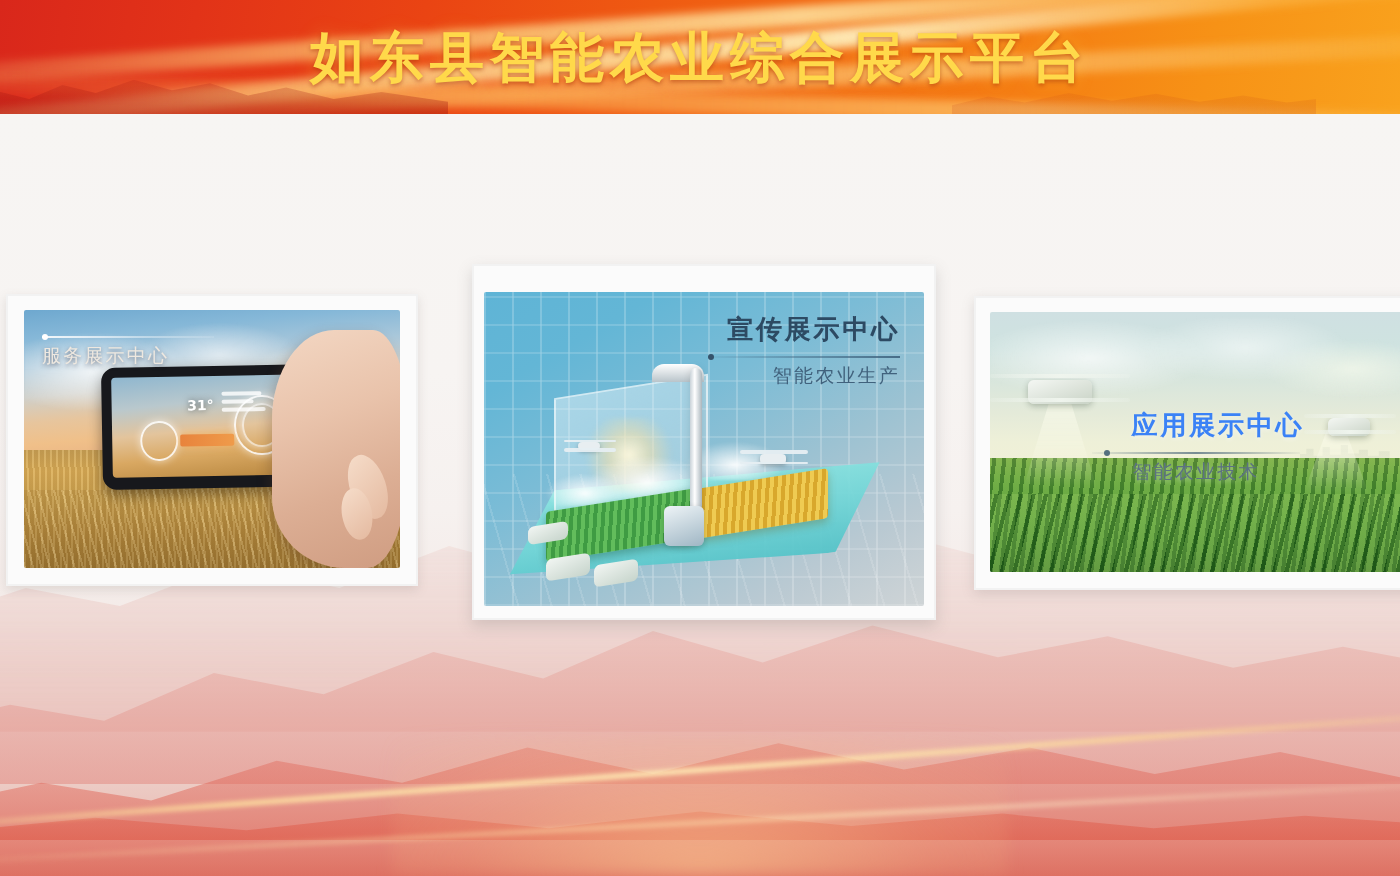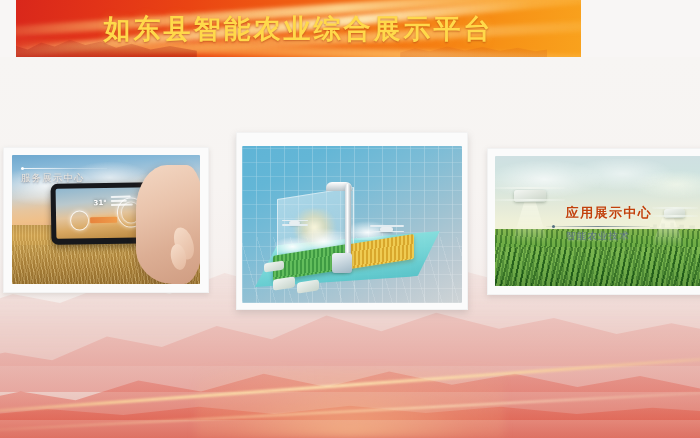--- a/index.html
+++ b/index.html
@@ -56,21 +56,21 @@
     transform:rotate(-3deg);filter:blur(1.2px);
   }
   .glow-bottom{
     position:absolute;left:28%;width:44%;bottom:0;height:70px;
     background:radial-gradient(ellipse at 50% 100%,rgba(255,214,150,.55) 0%,rgba(255,200,140,.18) 55%,rgba(255,200,140,0) 100%);
     filter:blur(4px);
   }
 
   
   #header{
-    position:absolute;left:16px;top:0;width:565px;height:57px;overflow:hidden;
+    position:absolute;left:0;top:0;width:700px;height:57px;overflow:hidden;
     background:linear-gradient(100deg,#d9271b 0%,#e23318 14%,#ea4413 30%,#ef5a12 46%,#f26c12 60%,#f57f13 74%,#f79216 86%,#f9a21d 100%);
   }
   #header .hdr-streak{position:absolute;left:-12%;width:126%;height:10px;filter:blur(2px);}
   .hs1{top:6px;transform:rotate(-4deg);
     background:linear-gradient(90deg,rgba(255,210,120,0) 0%,rgba(255,218,130,.55) 25%,rgba(255,236,170,.8) 55%,rgba(255,214,120,.3) 80%,rgba(255,210,120,0) 100%);}
   .hs2{top:20px;height:5px;transform:rotate(-5.4deg);
     background:linear-gradient(90deg,rgba(255,200,110,0) 0%,rgba(255,226,150,.7) 30%,rgba(255,245,200,.9) 58%,rgba(255,210,115,.35) 82%,rgba(255,200,110,0) 100%);}
   .hs3{top:36px;height:14px;transform:rotate(-3deg);
     background:linear-gradient(90deg,rgba(255,190,90,0) 0%,rgba(255,205,110,.38) 32%,rgba(255,224,150,.55) 62%,rgba(255,200,105,0) 100%);}
   .hs4{top:47px;height:7px;transform:rotate(1.6deg);
@@ -304,20 +304,27 @@
         <div class="body"></div>
         <div class="rotor" style="left:0;top:26%;width:100%;"></div>
         <div class="rotor" style="left:0;top:62%;width:100%;"></div>
       </div>
       <div class="drone d2">
         <div class="body"></div>
         <div class="rotor" style="left:0;top:24%;width:100%;"></div>
         <div class="rotor" style="left:0;top:60%;width:100%;"></div>
       </div>
 
+      <div class="overlay-txt" style="right:12px;top:10px;text-align:right;">
+        <div class="ov-title" style="color:#2d4a63;">宣传展示中心</div>
+        <div class="ov-rule" style="background:linear-gradient(270deg,rgba(58,94,122,.85),rgba(58,94,122,.05));width:96px;margin-left:auto;position:relative;">
+          <span class="ov-dot" style="background:#35536c;left:0;top:-1px;"></span>
+        </div>
+        <div class="ov-sub" style="color:#41627d;">智能农业生产</div>
+      </div>
     </div>
   </div>
 
   <div class="card" id="card3">
     <div class="frame"></div>
     <div class="photo">
       <div class="gf-sky"></div>
       <div class="gf-sky-clouds"></div>
       <div class="gf-city"></div>
       <div class="gf-field"></div>
@@ -331,21 +338,21 @@
         <div class="r" style="left:-6%;top:22%;width:112%;"></div>
         <div class="r" style="left:-6%;top:58%;width:112%;"></div>
       </div>
       <div class="gf-drone gd2">
         <div class="b"></div>
         <div class="r" style="left:-8%;top:20%;width:116%;"></div>
         <div class="r" style="left:-8%;top:56%;width:116%;"></div>
       </div>
 
       <div class="overlay-txt" style="left:0;right:0;top:48px;text-align:center;">
-        <div class="ov-title" style="color:#c2410c;text-shadow:0 1px 2px rgba(255,255,255,.45);padding-left:22px;">应用展示中心</div>
+        <div class="ov-title" style="color:#3b82f6;text-shadow:0 1px 2px rgba(255,255,255,.45);padding-left:22px;">应用展示中心</div>
         <div class="ov-rule" style="background:linear-gradient(90deg,rgba(90,115,130,.05),rgba(90,115,130,.8),rgba(90,115,130,.05));width:104px;margin:4px auto 3px;position:relative;">
           <span class="ov-dot" style="background:#55707f;left:6px;top:-1px;"></span>
         </div>
         <div class="ov-sub" style="color:#5b7183;text-shadow:0 1px 2px rgba(255,255,255,.4);">智能农业技术</div>
       </div>
     </div>
   </div>
 
 </div>
 

